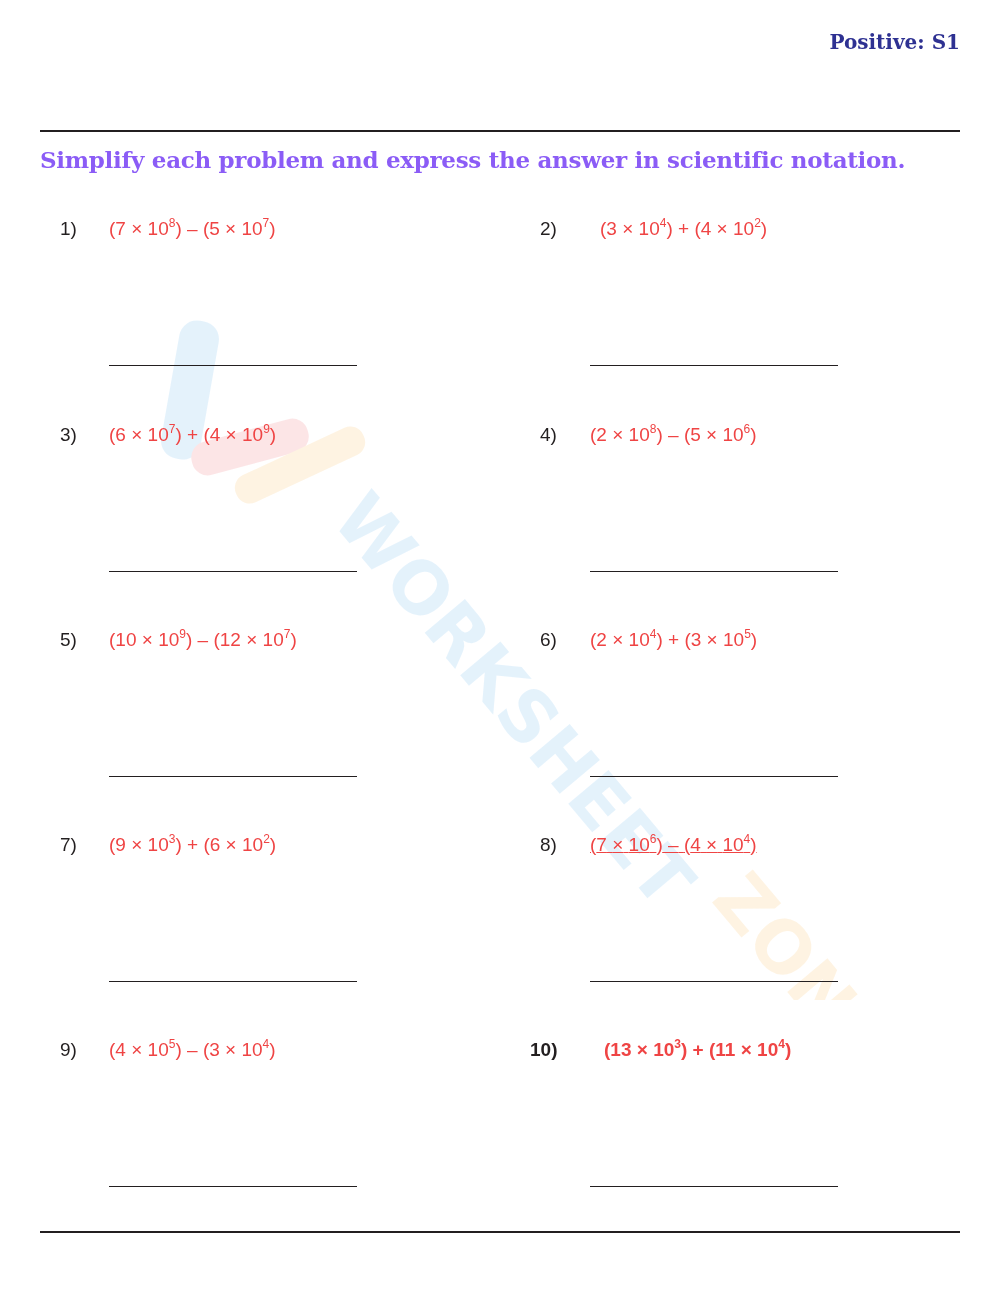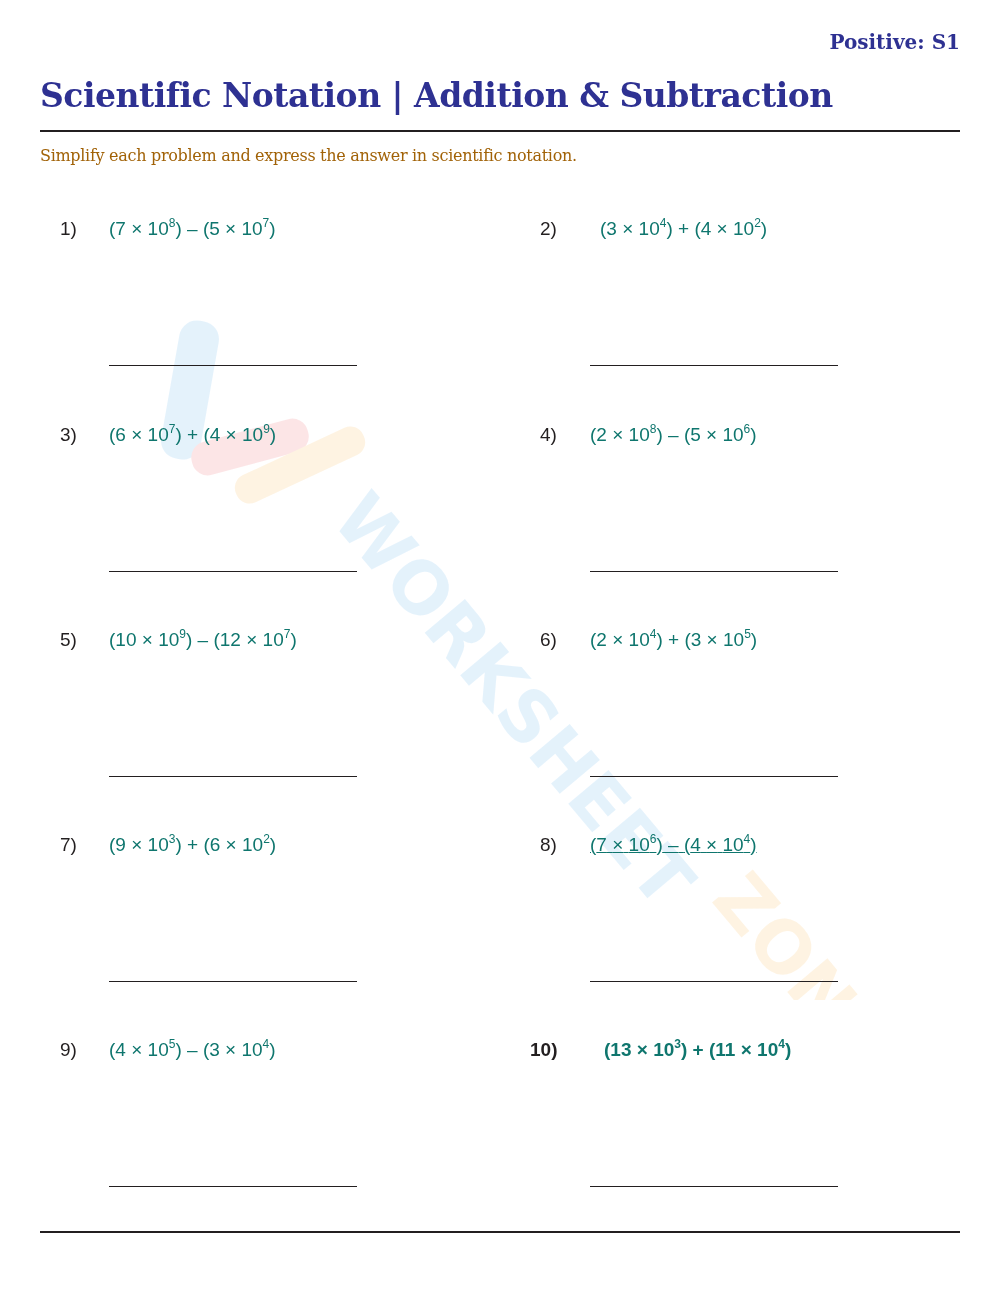--- a/index.html
+++ b/index.html
@@ -15,32 +15,32 @@
     font-family: "DejaVu Serif", "Liberation Serif", serif;
     font-weight: bold; font-size: 33px; color: #2e3192; letter-spacing: -0.5px;
     white-space: nowrap;
   }
   .rule { position: absolute; left: 40px; width: 920px; height: 2px; background: #231f20; }
   .rule.top { top: 130px; }
   .rule.bottom { top: 1231px; }
   .instructions {
     position: absolute; left: 40px; top: 146px;
     font-family: "DejaVu Serif", "Liberation Serif", serif;
-    font-size: 16px; color: #a16207; letter-spacing: -0.3px; white-space: nowrap;
+    font-size: 23px; color: #8b5cf6; letter-spacing: -0.3px; white-space: nowrap; font-weight: bold;
   }
   .problem { position: absolute; width: 420px; height: 160px; }
   .pnum {
     position: absolute; left: 0; top: 0;
     font-family: "Liberation Sans", "DejaVu Sans", sans-serif;
     font-size: 19px; color: #231f20;
   }
   .expr {
     position: absolute; top: 0;
     font-family: "Liberation Sans", "DejaVu Sans", sans-serif;
-    font-size: 19px; color: #0f766e; white-space: nowrap;
+    font-size: 19px; color: #ef4444; white-space: nowrap;
   }
   .expr sup { font-size: 12px; vertical-align: 0; position: relative; top: -8px; }
   .answer-line {
     position: absolute; top: 147px; width: 248px; height: 0;
     border-bottom: 1.5px solid #231f20;
   }
   .footer {
     position: absolute; right: 40px; top: 1244px;
     font-family: "DejaVu Sans", "Liberation Sans", sans-serif;
     font-weight: bold; font-size: 16px; color: #231f20; white-space: nowrap;
@@ -58,21 +58,20 @@
 
   <svg class="watermark" viewBox="0 0 720 700">
     <rect x="20" y="20" width="40" height="140" rx="18" fill="#2e9be6" transform="rotate(10 40 90)"></rect>
     <rect x="40" y="130" width="120" height="34" rx="16" fill="#e8323c" transform="rotate(-15 100 147)"></rect>
     <rect x="80" y="150" width="140" height="30" rx="14" fill="#f7a21b" transform="rotate(-25 150 165)"></rect>
     <text x="180" y="220" font-family="DejaVu Sans, sans-serif" font-weight="bold" font-size="72" fill="#2e9be6" transform="rotate(50 180 220)">WORKSHEET</text>
     <text x="560" y="600" font-family="DejaVu Sans, sans-serif" font-weight="bold" font-size="72" fill="#f7a21b" transform="rotate(50 560 600)">ZONE</text>
   </svg>
 
   <div class="level">Positive: S1</div>
-  <div class="title">Scientific Notation | Addition &amp; Subtraction</div>
   <div class="rule top"></div>
   <div class="instructions">Simplify each problem and express the answer in scientific notation.</div>
 
   <div class="problem" style="left:60px; top:218px;">
     <span class="pnum">1)</span>
     <span class="expr" style="left:49px;">
       <span>(</span><span>7</span> <span>×</span> <span>10</span><sup>8</sup><span>)</span> <span>–</span> <span>(</span><span>5</span> <span>×</span> <span>10</span><sup>7</sup><span>)</span>
     </span>
     <div class="answer-line" style="left:49px;"></div>
   </div>

